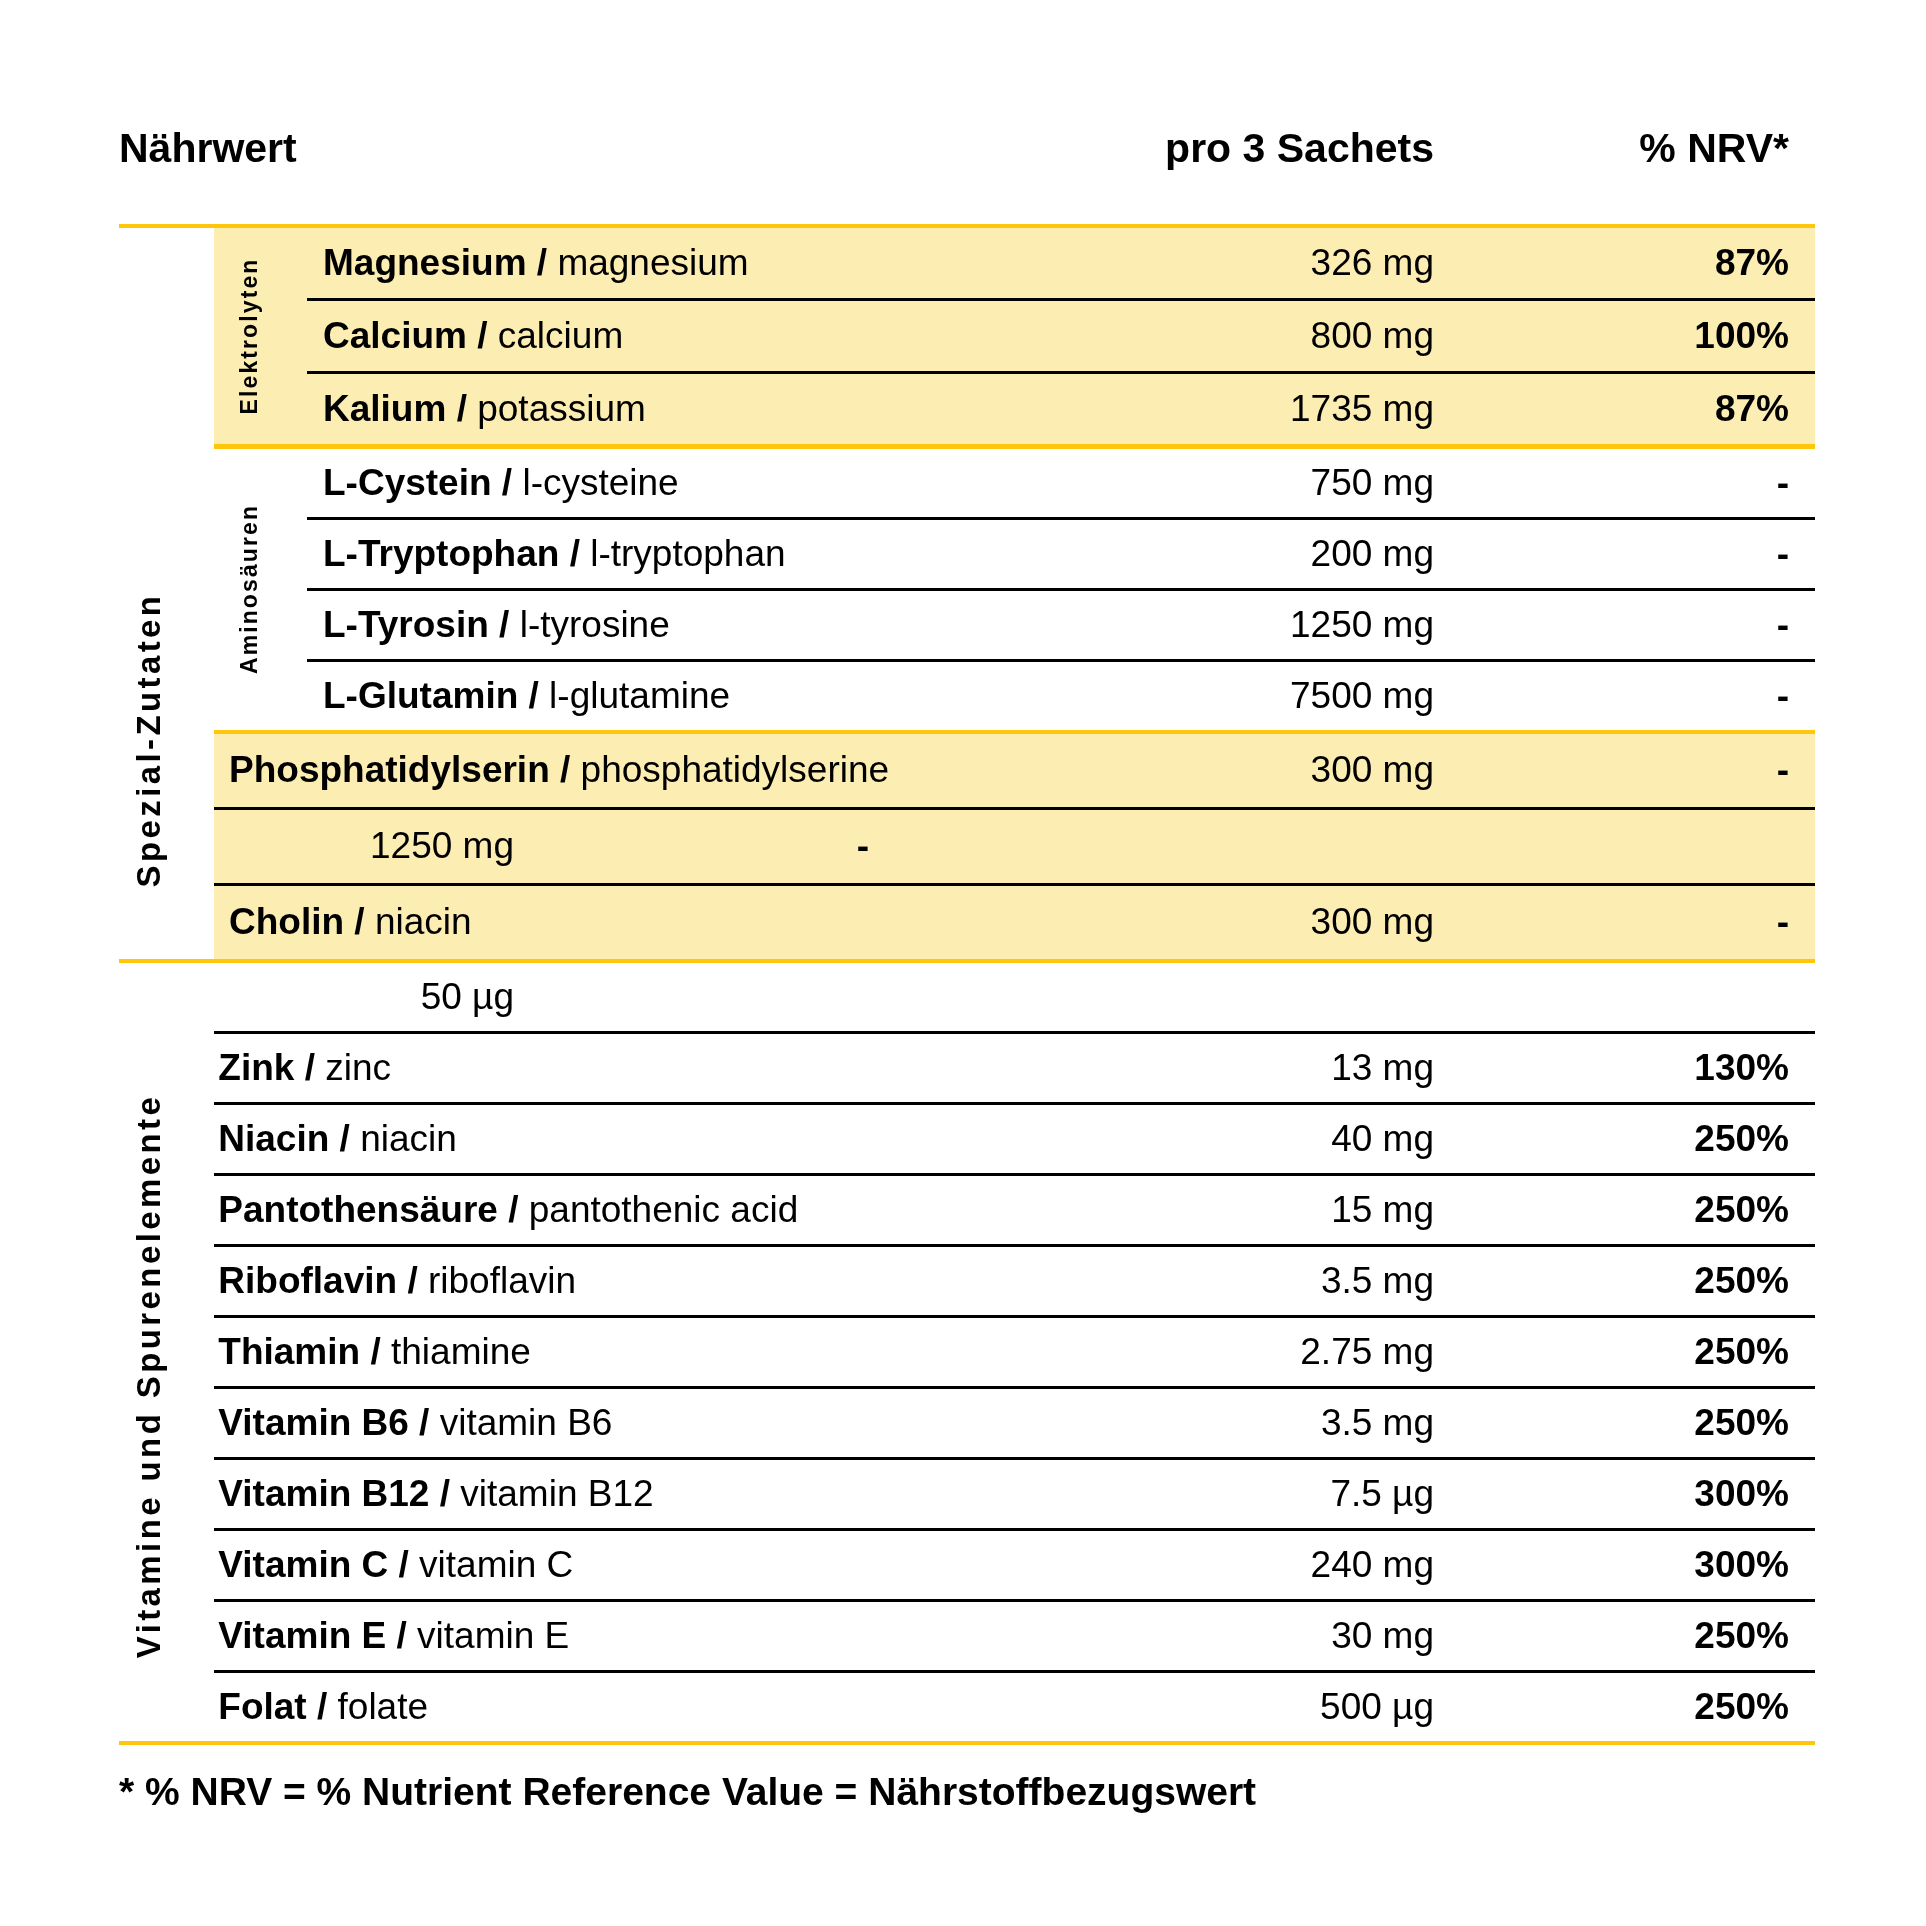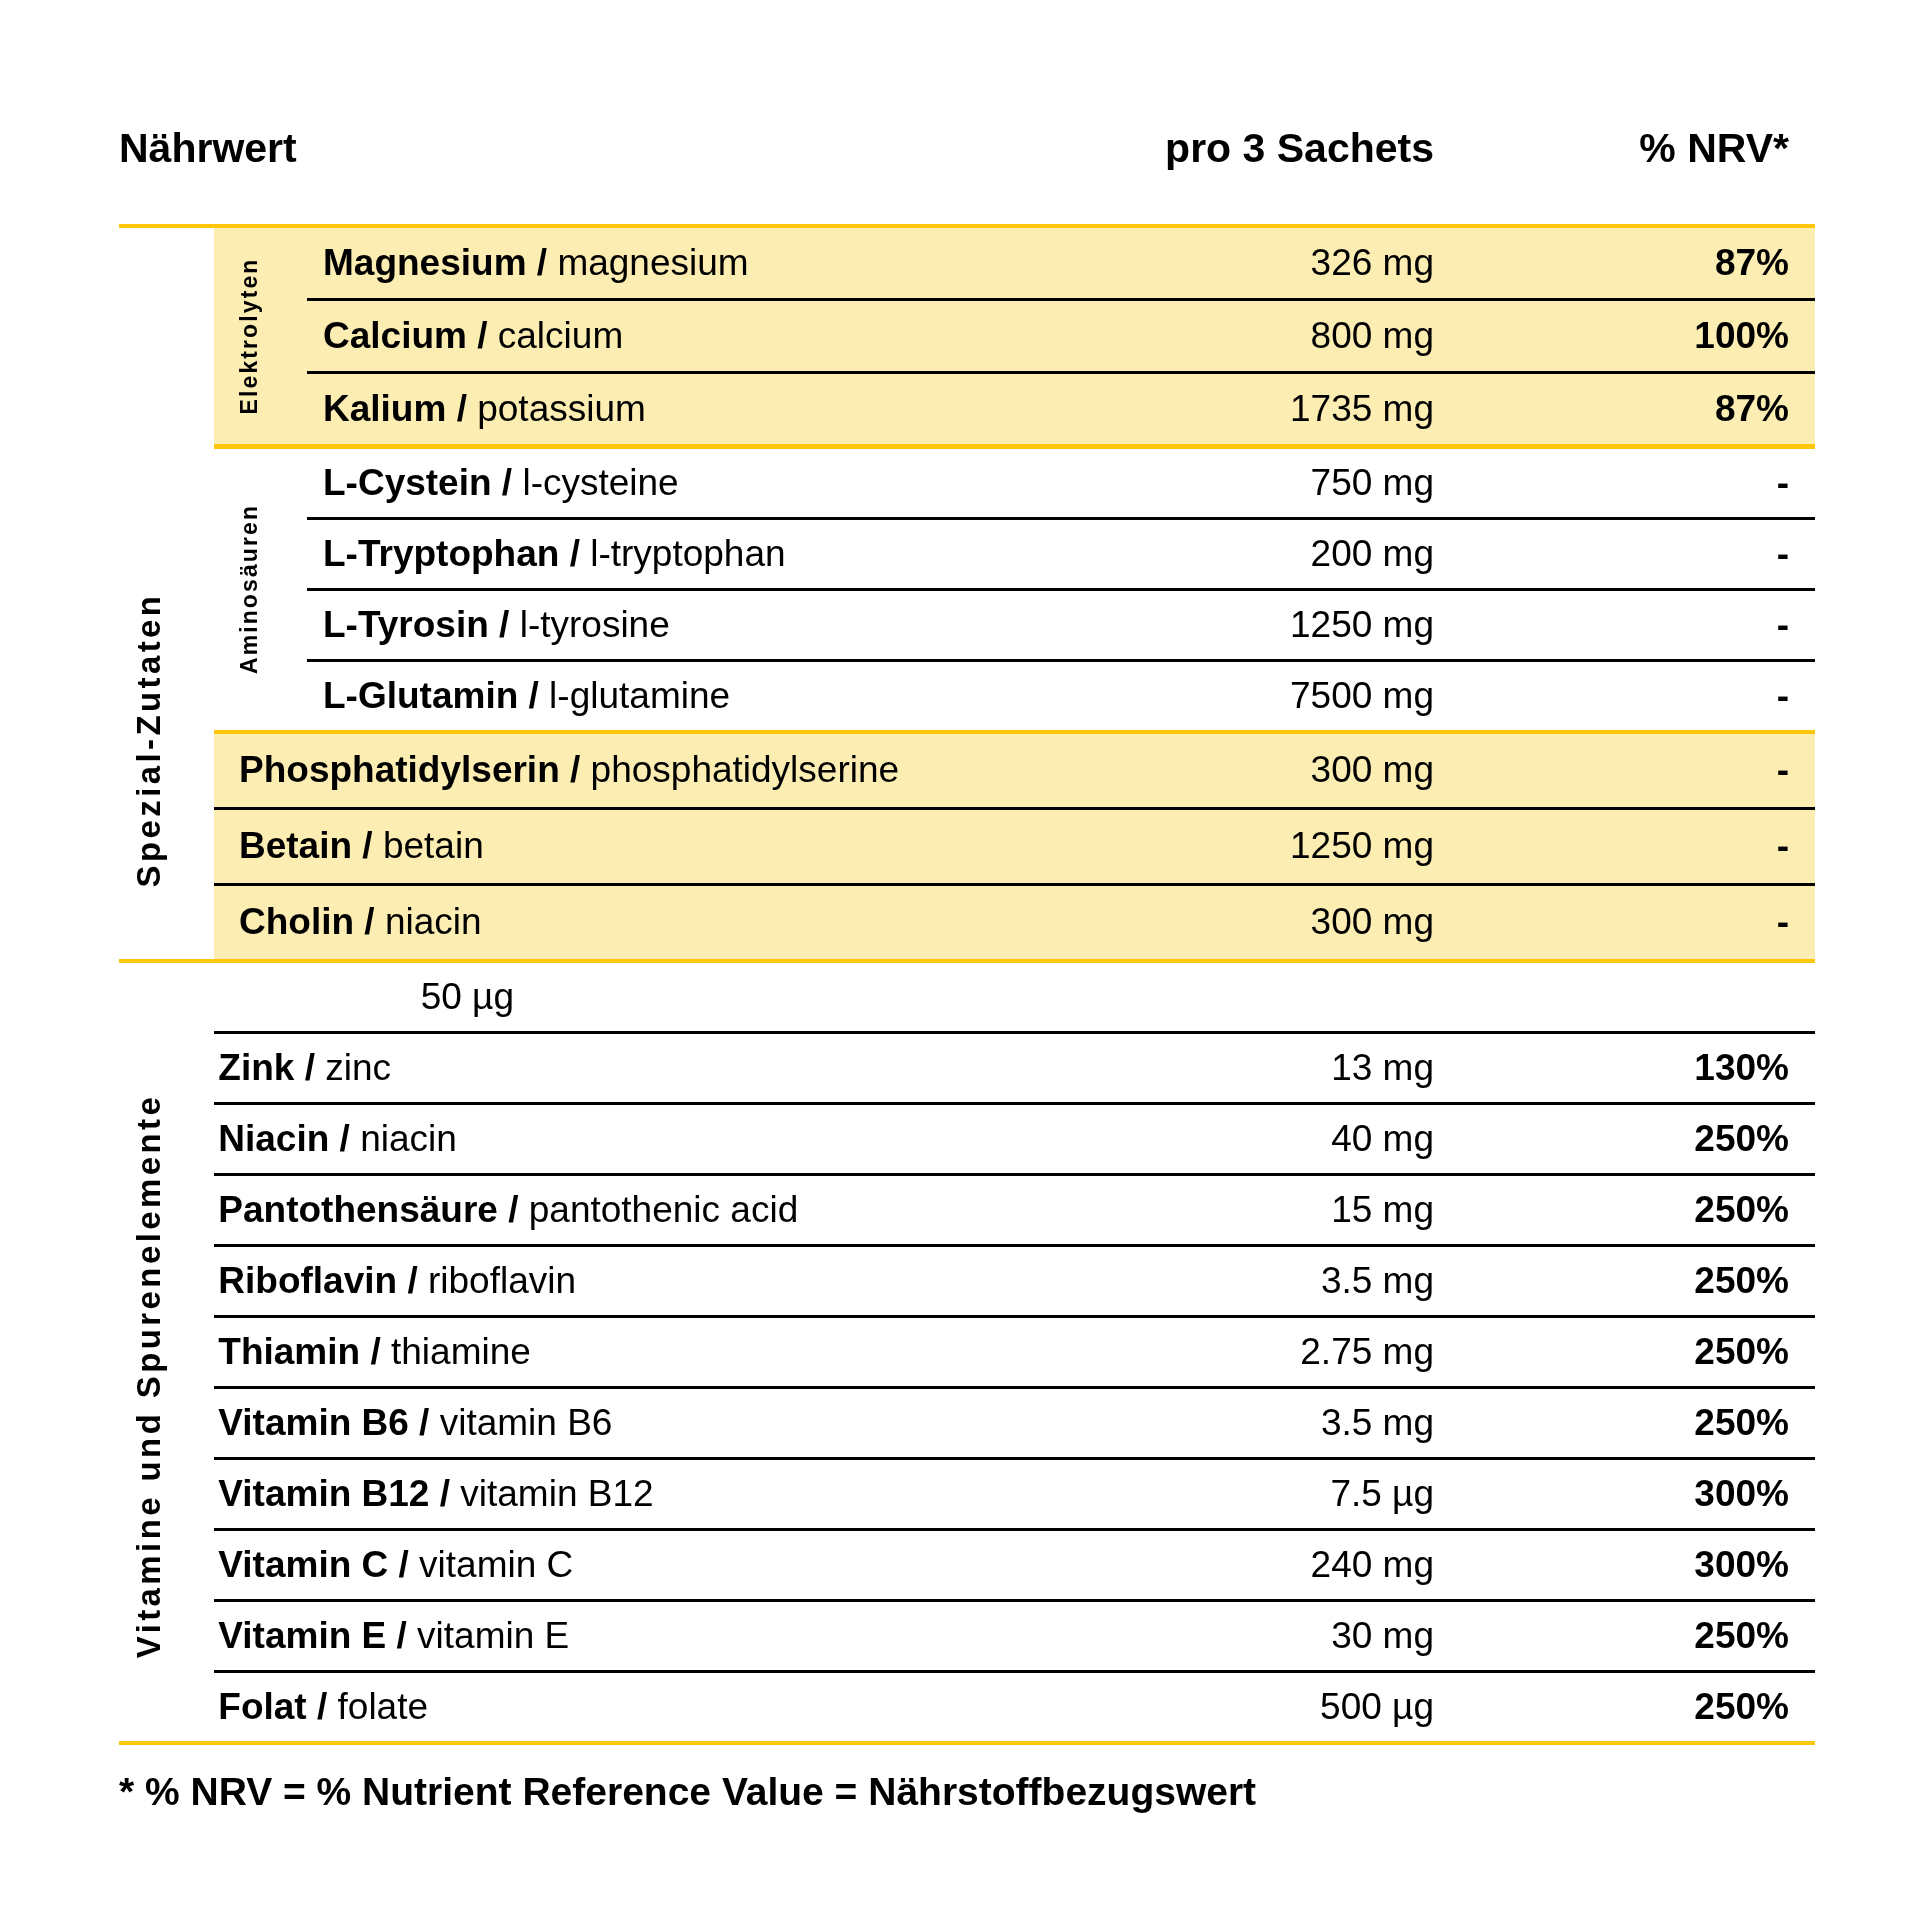--- a/index.html
+++ b/index.html
@@ -60,21 +60,21 @@
   .divider { height:3px; background:#000; }
 
   
   .sg-electro  .row { height:70px; }
   .sg-amino    .row { height:68px; }
   .sg-specials .row { height:73px; }
   .sg-vitamins .row { height:68px; }
 
   .sg-electro .row .name,
   .sg-amino   .row .name   { padding-left:109px; }
-  .sg-specials .row .name  { padding-left:25px; }
+  .sg-specials .row .name  { padding-left:15px; }
   .sg-vitamins .row .name  { padding-left:4.3px; }
 
   .sg-electro .divider,
   .sg-amino   .divider   { margin-left:93px; }
 
   
   .footnote {
     position:absolute; left:119px; top:1770px;
     font-size:39px; font-weight:bold; white-space:nowrap;
   }
@@ -141,21 +141,20 @@
       </div>
       <div class="goldline inner" style="background: rgb(254, 199, 11);"></div>
       <div class="subgroup sg-specials highlight" style="background: rgb(252, 237, 178);">
         <div class="row">
           <div class="name"><span class="de">Phosphatidylserin / </span><span class="en">phosphatidylserine</span></div>
           <div class="amount">300 mg</div>
           <div class="nrv">-</div>
         </div>
         <div class="divider"></div>
         <div class="row">
-          <div class="name"><span class="de">Betain / </span><span class="en">betain</span></div>
           <div class="amount">1250 mg</div>
           <div class="nrv">-</div>
         </div>
         <div class="divider"></div>
         <div class="row">
           <div class="name"><span class="de">Cholin / </span><span class="en">niacin</span></div>
           <div class="amount">300 mg</div>
           <div class="nrv">-</div>
         </div>
       </div>

